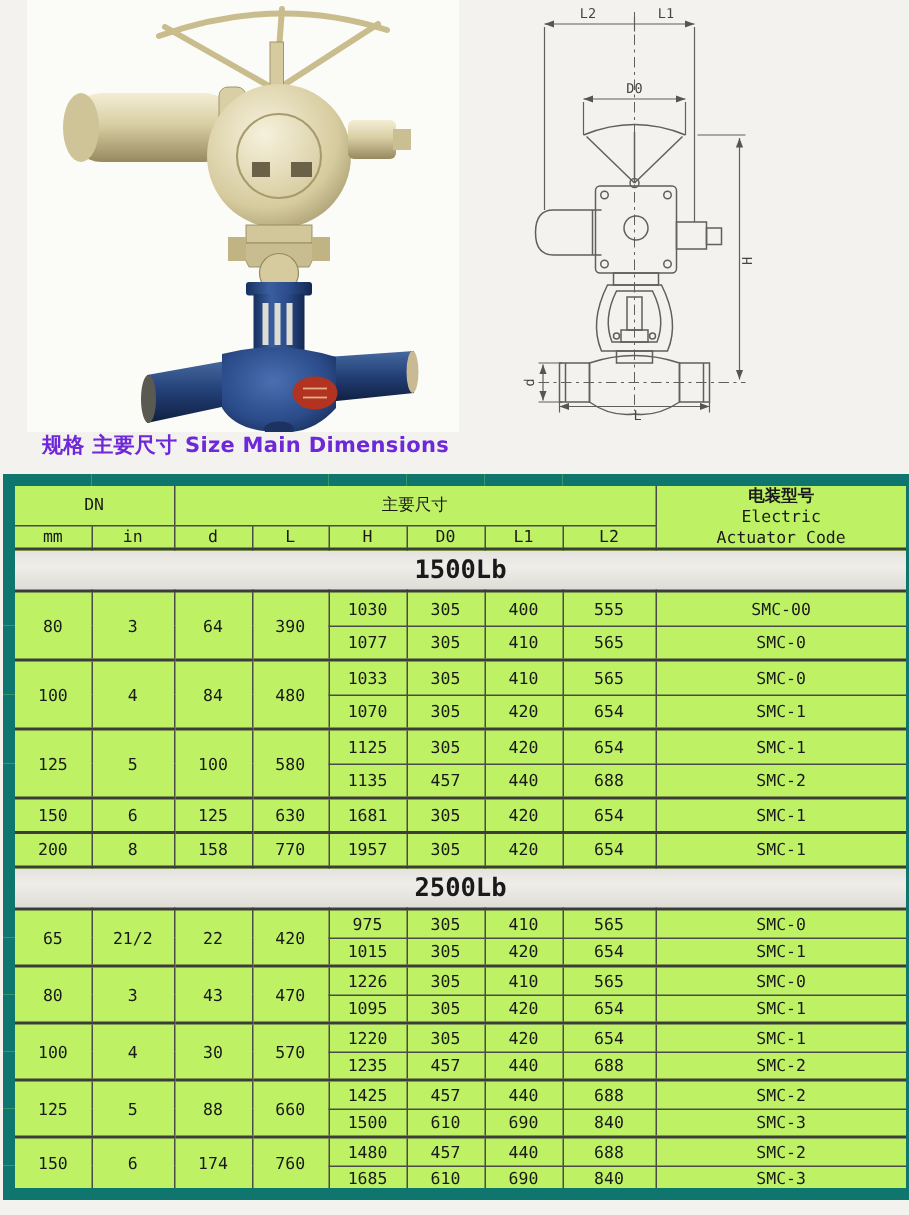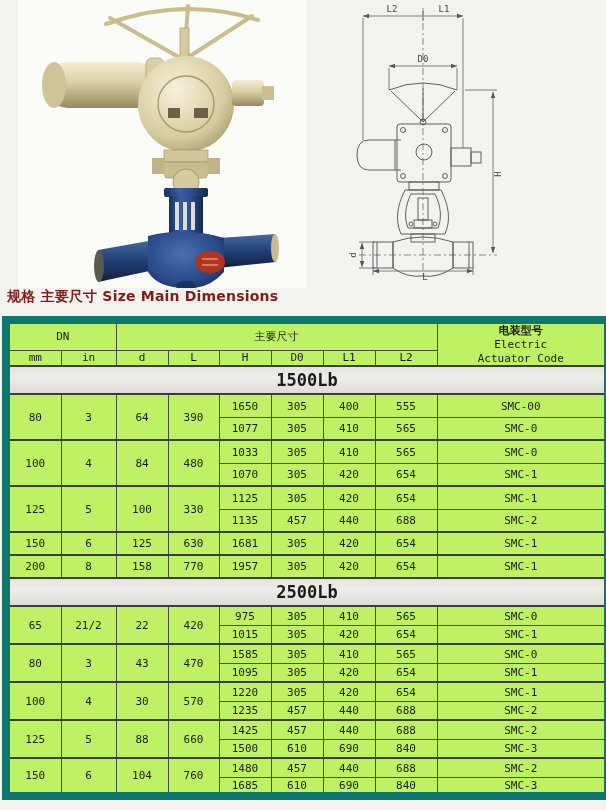--- a/index.html
+++ b/index.html
@@ -225,21 +225,21 @@
         <text x="47" y="10">L2</text>
         <text x="99" y="10">L1</text>
         <text x="78" y="60">D0</text>
         <text x="156" y="172" transform="rotate(-90 156 172)">H</text>
         <text x="9" y="255" transform="rotate(-90 9 253)">d</text>
         <text x="80" y="278">L</text>
       </g>
     </svg>
   </div>
 
-  <div class="page-title" style="color: #7f1d1d;">规格 主要尺寸 Size Main Dimensions</div>
+  <div class="page-title" style="color: #6d28d9; margin-left: 21px;">规格 主要尺寸 Size Main Dimensions</div>
 
   <table class="dims">
     <colgroup>
       <col style="width:55px">
         <col style="width:55px">
       <col style="width:52px">
         <col style="width:51px">
       <col style="width:52px">
         <col style="width:52px">
       <col style="width:52px">
@@ -269,21 +269,21 @@
     </thead>
     <tbody>
         <tr class="band s0">
           <td colspan="9">1500Lb</td>
         </tr>
         <tr class="data s0 gstart">
           <td rowspan="2">80</td>
           <td rowspan="2">3</td>
           <td rowspan="2">64</td>
           <td rowspan="2">390</td>
-          <td>1650</td>
+          <td>1030</td>
           <td>305</td>
           <td>400</td>
           <td>555</td>
           <td>SMC-00</td>
         </tr>
         <tr class="data s0">
           <td>1077</td>
           <td>305</td>
           <td>410</td>
           <td>565</td>
@@ -304,21 +304,21 @@
           <td>1070</td>
           <td>305</td>
           <td>420</td>
           <td>654</td>
           <td>SMC-1</td>
         </tr>
         <tr class="data s0 gstart">
           <td rowspan="2">125</td>
           <td rowspan="2">5</td>
           <td rowspan="2">100</td>
-          <td rowspan="2">330</td>
+          <td rowspan="2">580</td>
           <td>1125</td>
           <td>305</td>
           <td>420</td>
           <td>654</td>
           <td>SMC-1</td>
         </tr>
         <tr class="data s0">
           <td>1135</td>
           <td>457</td>
           <td>440</td>
@@ -366,21 +366,21 @@
           <td>305</td>
           <td>420</td>
           <td>654</td>
           <td>SMC-1</td>
         </tr>
         <tr class="data s1 gstart">
           <td rowspan="2">80</td>
           <td rowspan="2">3</td>
           <td rowspan="2">43</td>
           <td rowspan="2">470</td>
-          <td>1585</td>
+          <td>1226</td>
           <td>305</td>
           <td>410</td>
           <td>565</td>
           <td>SMC-0</td>
         </tr>
         <tr class="data s1">
           <td>1095</td>
           <td>305</td>
           <td>420</td>
           <td>654</td>
@@ -418,21 +418,21 @@
         <tr class="data s1">
           <td>1500</td>
           <td>610</td>
           <td>690</td>
           <td>840</td>
           <td>SMC-3</td>
         </tr>
         <tr class="data s1 gstart">
           <td rowspan="2">150</td>
           <td rowspan="2">6</td>
-          <td rowspan="2">104</td>
+          <td rowspan="2">174</td>
           <td rowspan="2">760</td>
           <td>1480</td>
           <td>457</td>
           <td>440</td>
           <td>688</td>
           <td>SMC-2</td>
         </tr>
         <tr class="data s1">
           <td>1685</td>
           <td>610</td>

